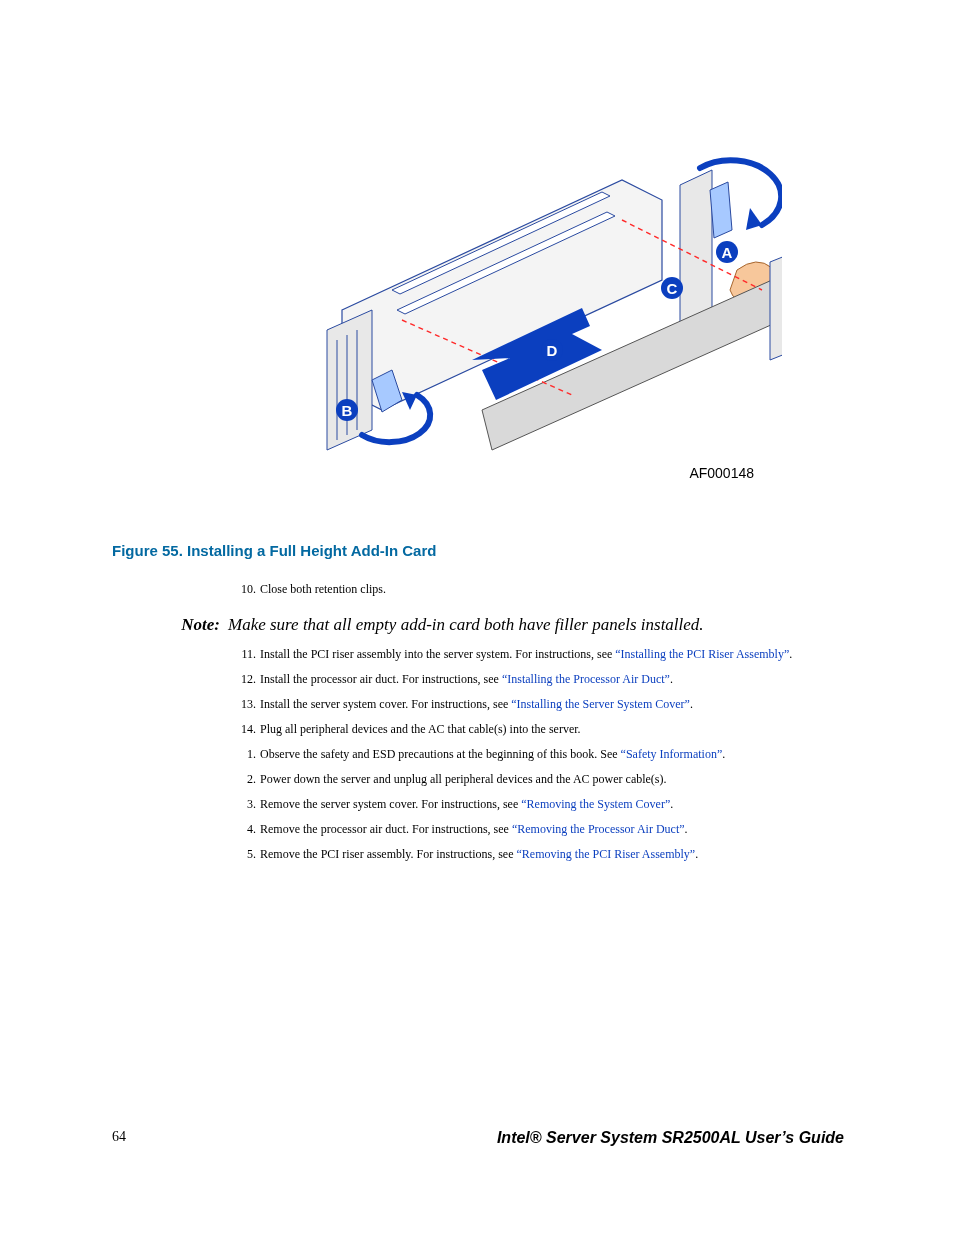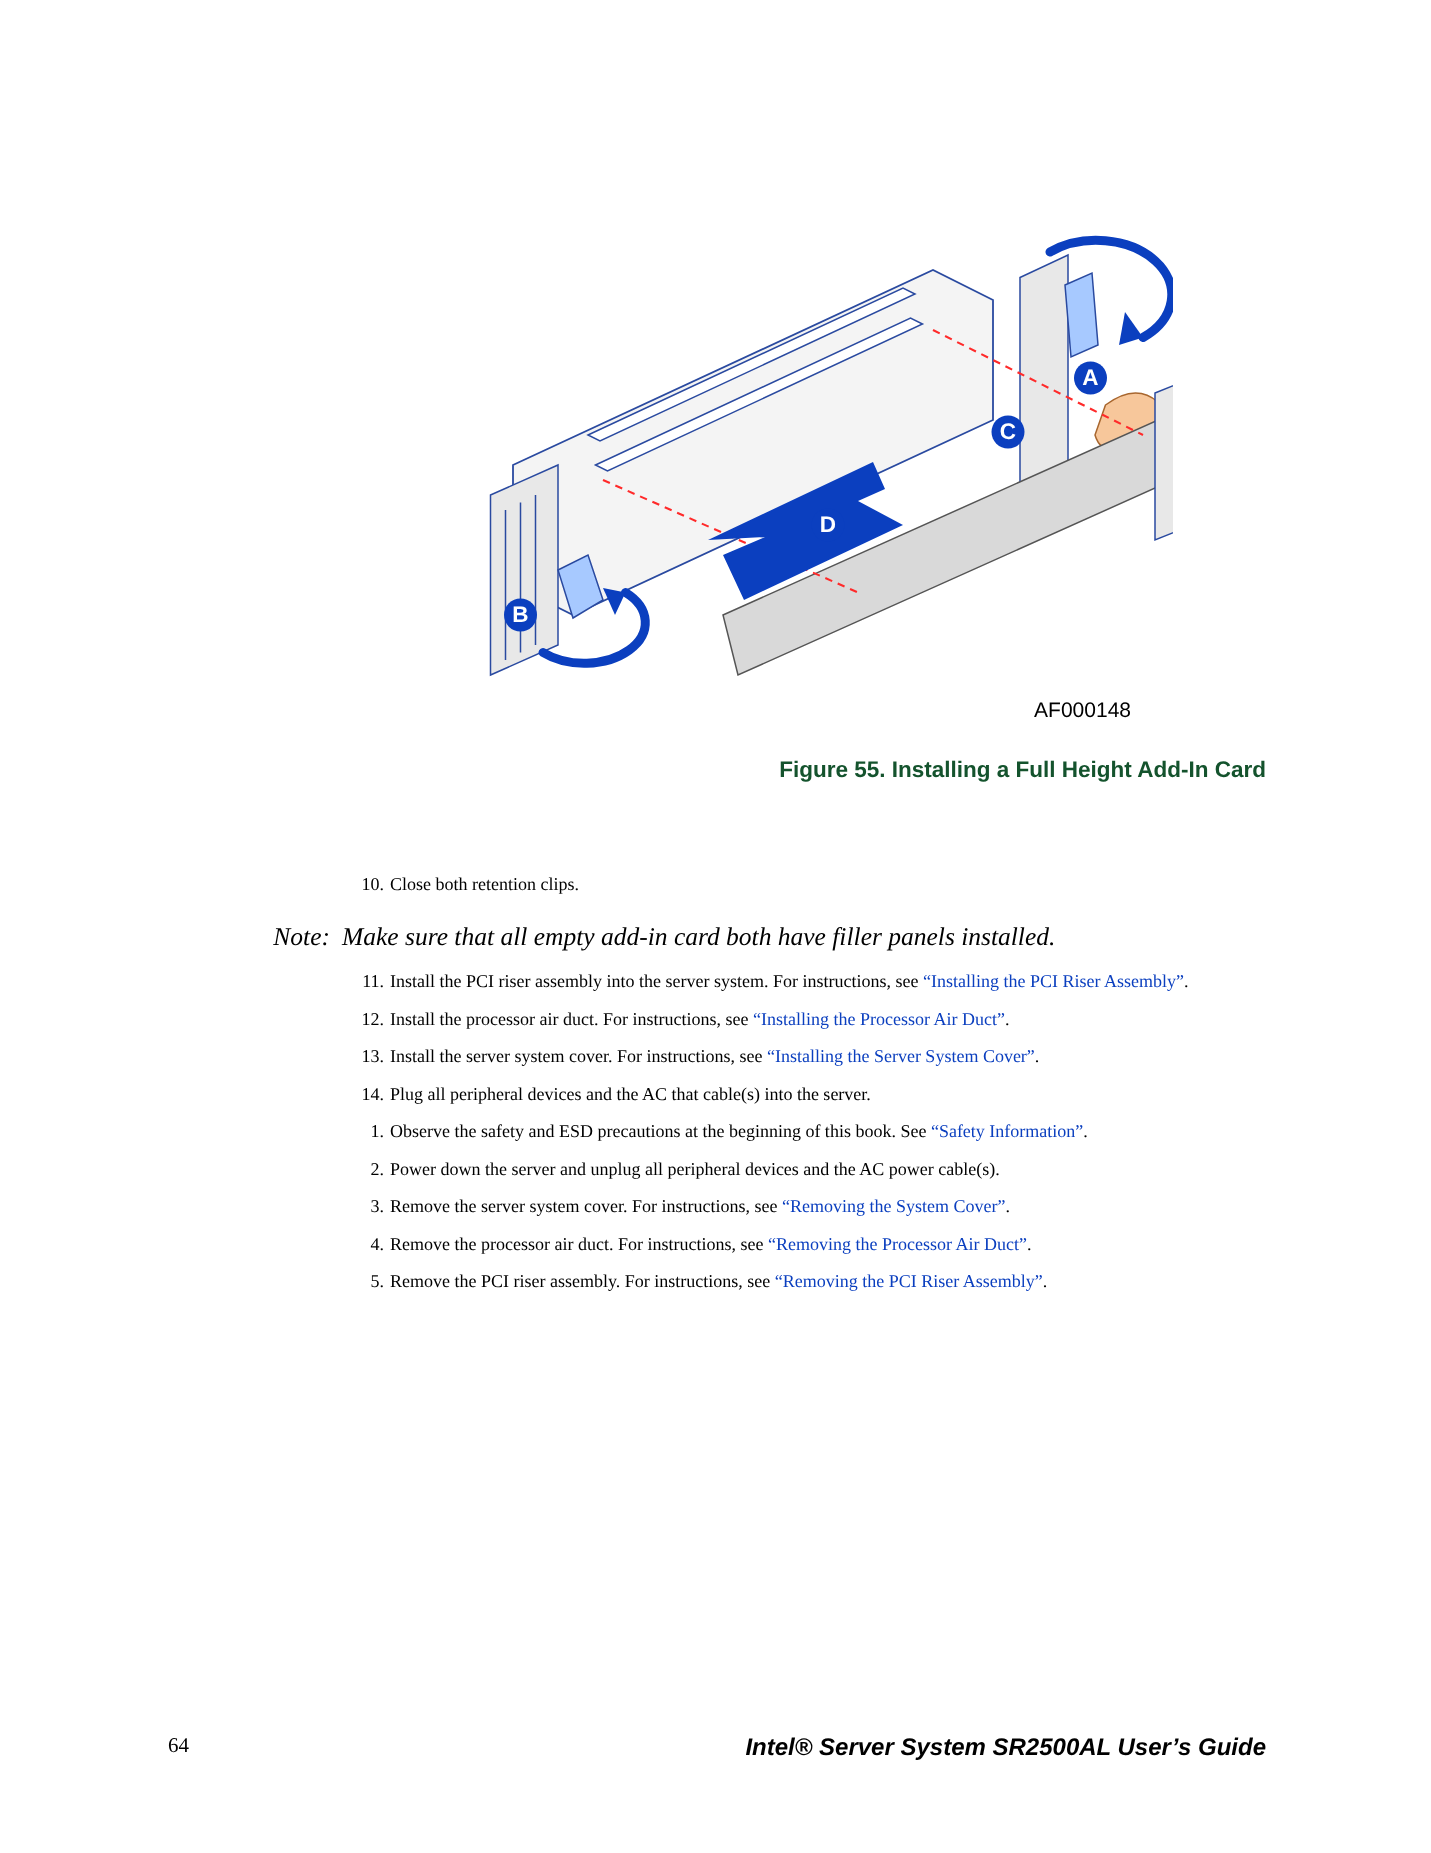--- a/index.html
+++ b/index.html
@@ -27,24 +27,24 @@
   }
   .figure-box {
     position: absolute;
     left: 130px;
     top: 140px;
     width: 540px;
     height: 345px;
   }
   .fig-caption {
     position: absolute;
-    top: 505px;
+    top: 542px;
     width: 100%;
-    text-align: right;
-    color: #14532d;
+    text-align: left;
+    color: #0369a1;
     font-family: Arial, Helvetica, sans-serif;
     font-weight: bold;
     font-size: 15px;
   }
   .after-figure {
     position: absolute;
     top: 582px;
     left: 0;
     width: 100%;
   }
@@ -71,40 +71,40 @@
     text-decoration: none;
     cursor: pointer;
   }
   .note-row {
     display: flex;
     font-size: 17px;
     margin: 18px 0 12px 0;
   }
   .note-label {
     font-style: italic;
-    font-weight: normal;
+    font-weight: bold;
     width: 108px;
     flex: 0 0 108px;
     text-align: right;
     padding-right: 8px;
   }
   .note-text {
     font-style: italic;
     flex: 1;
   }
   .heading {
     color: #0b3fbf;
     font-family: Arial, Helvetica, sans-serif;
     font-weight: bold;
     font-size: 26px;
     margin: 28px 0 14px 0;
   }
   .footer {
     position: absolute;
-    bottom: 60px;
+    bottom: 88px;
     left: 112px;
     width: 732px;
     font-size: 14px;
   }
   .page-number { float: left; }
   .doc-title { float: right; font-style: italic; font-family: Arial, Helvetica, sans-serif; font-weight: bold; font-size: 16px;}
   .imgcode {
     position: absolute;
     right: 28px;
     bottom: 4px;

